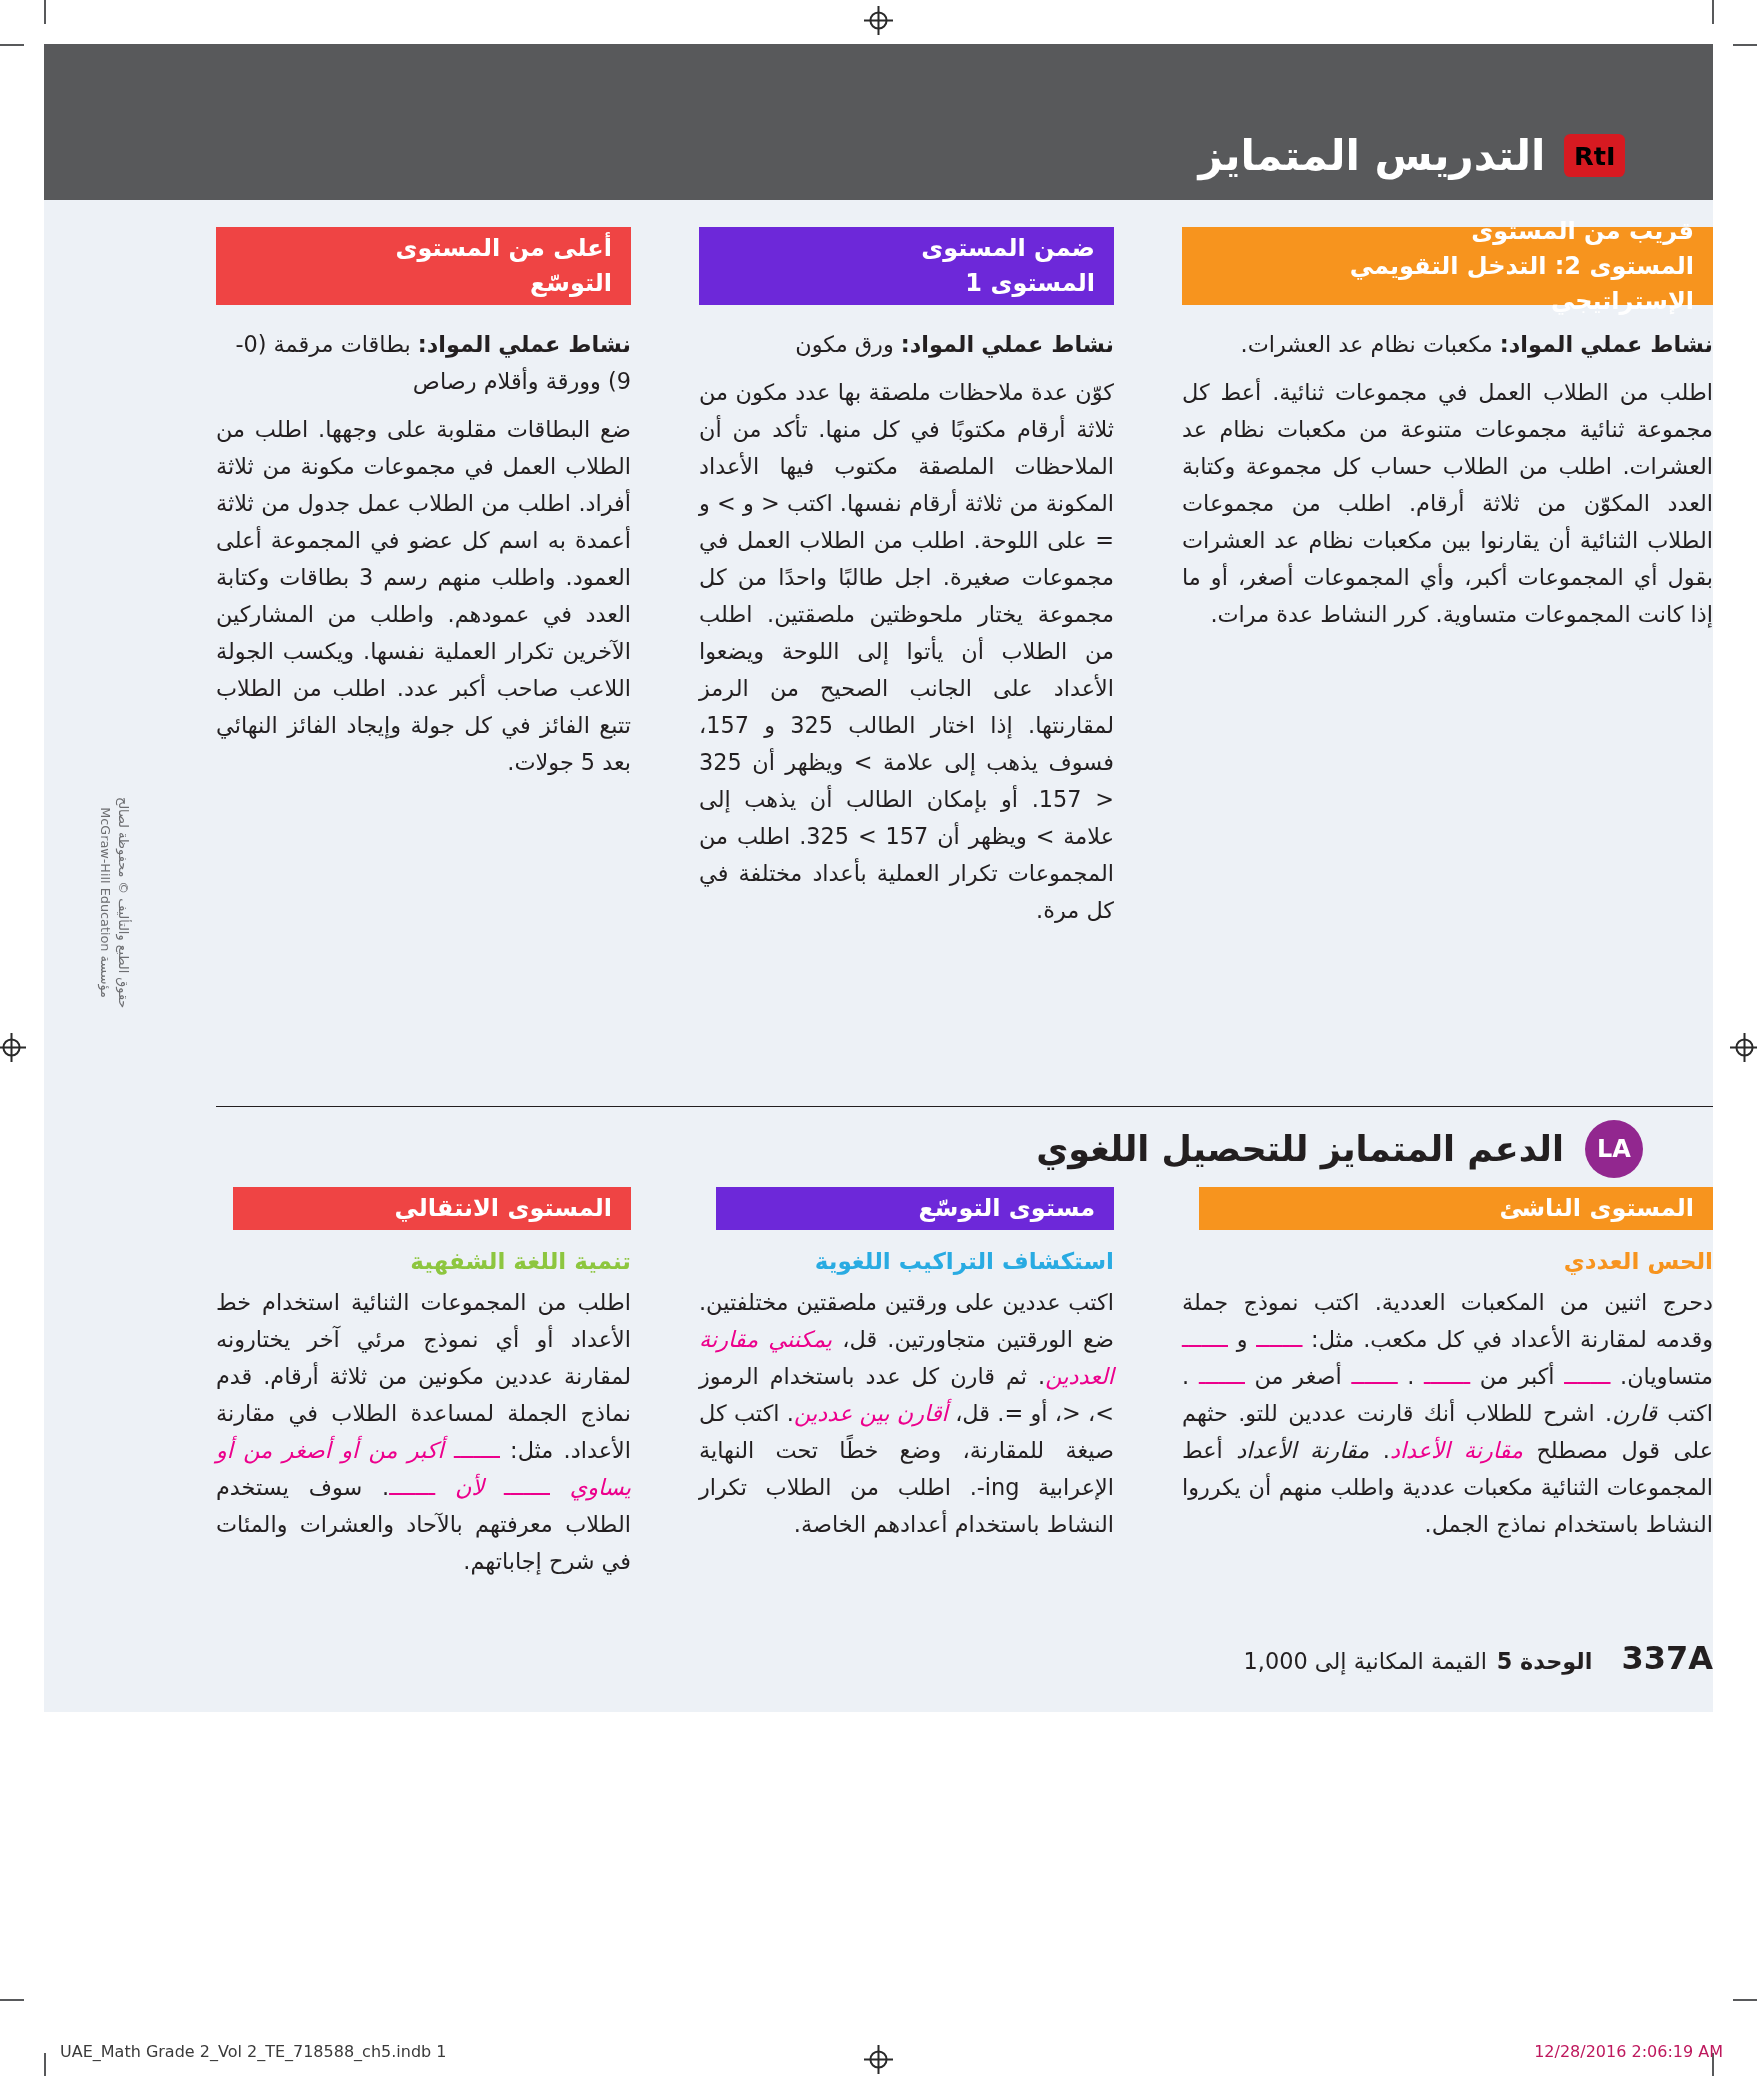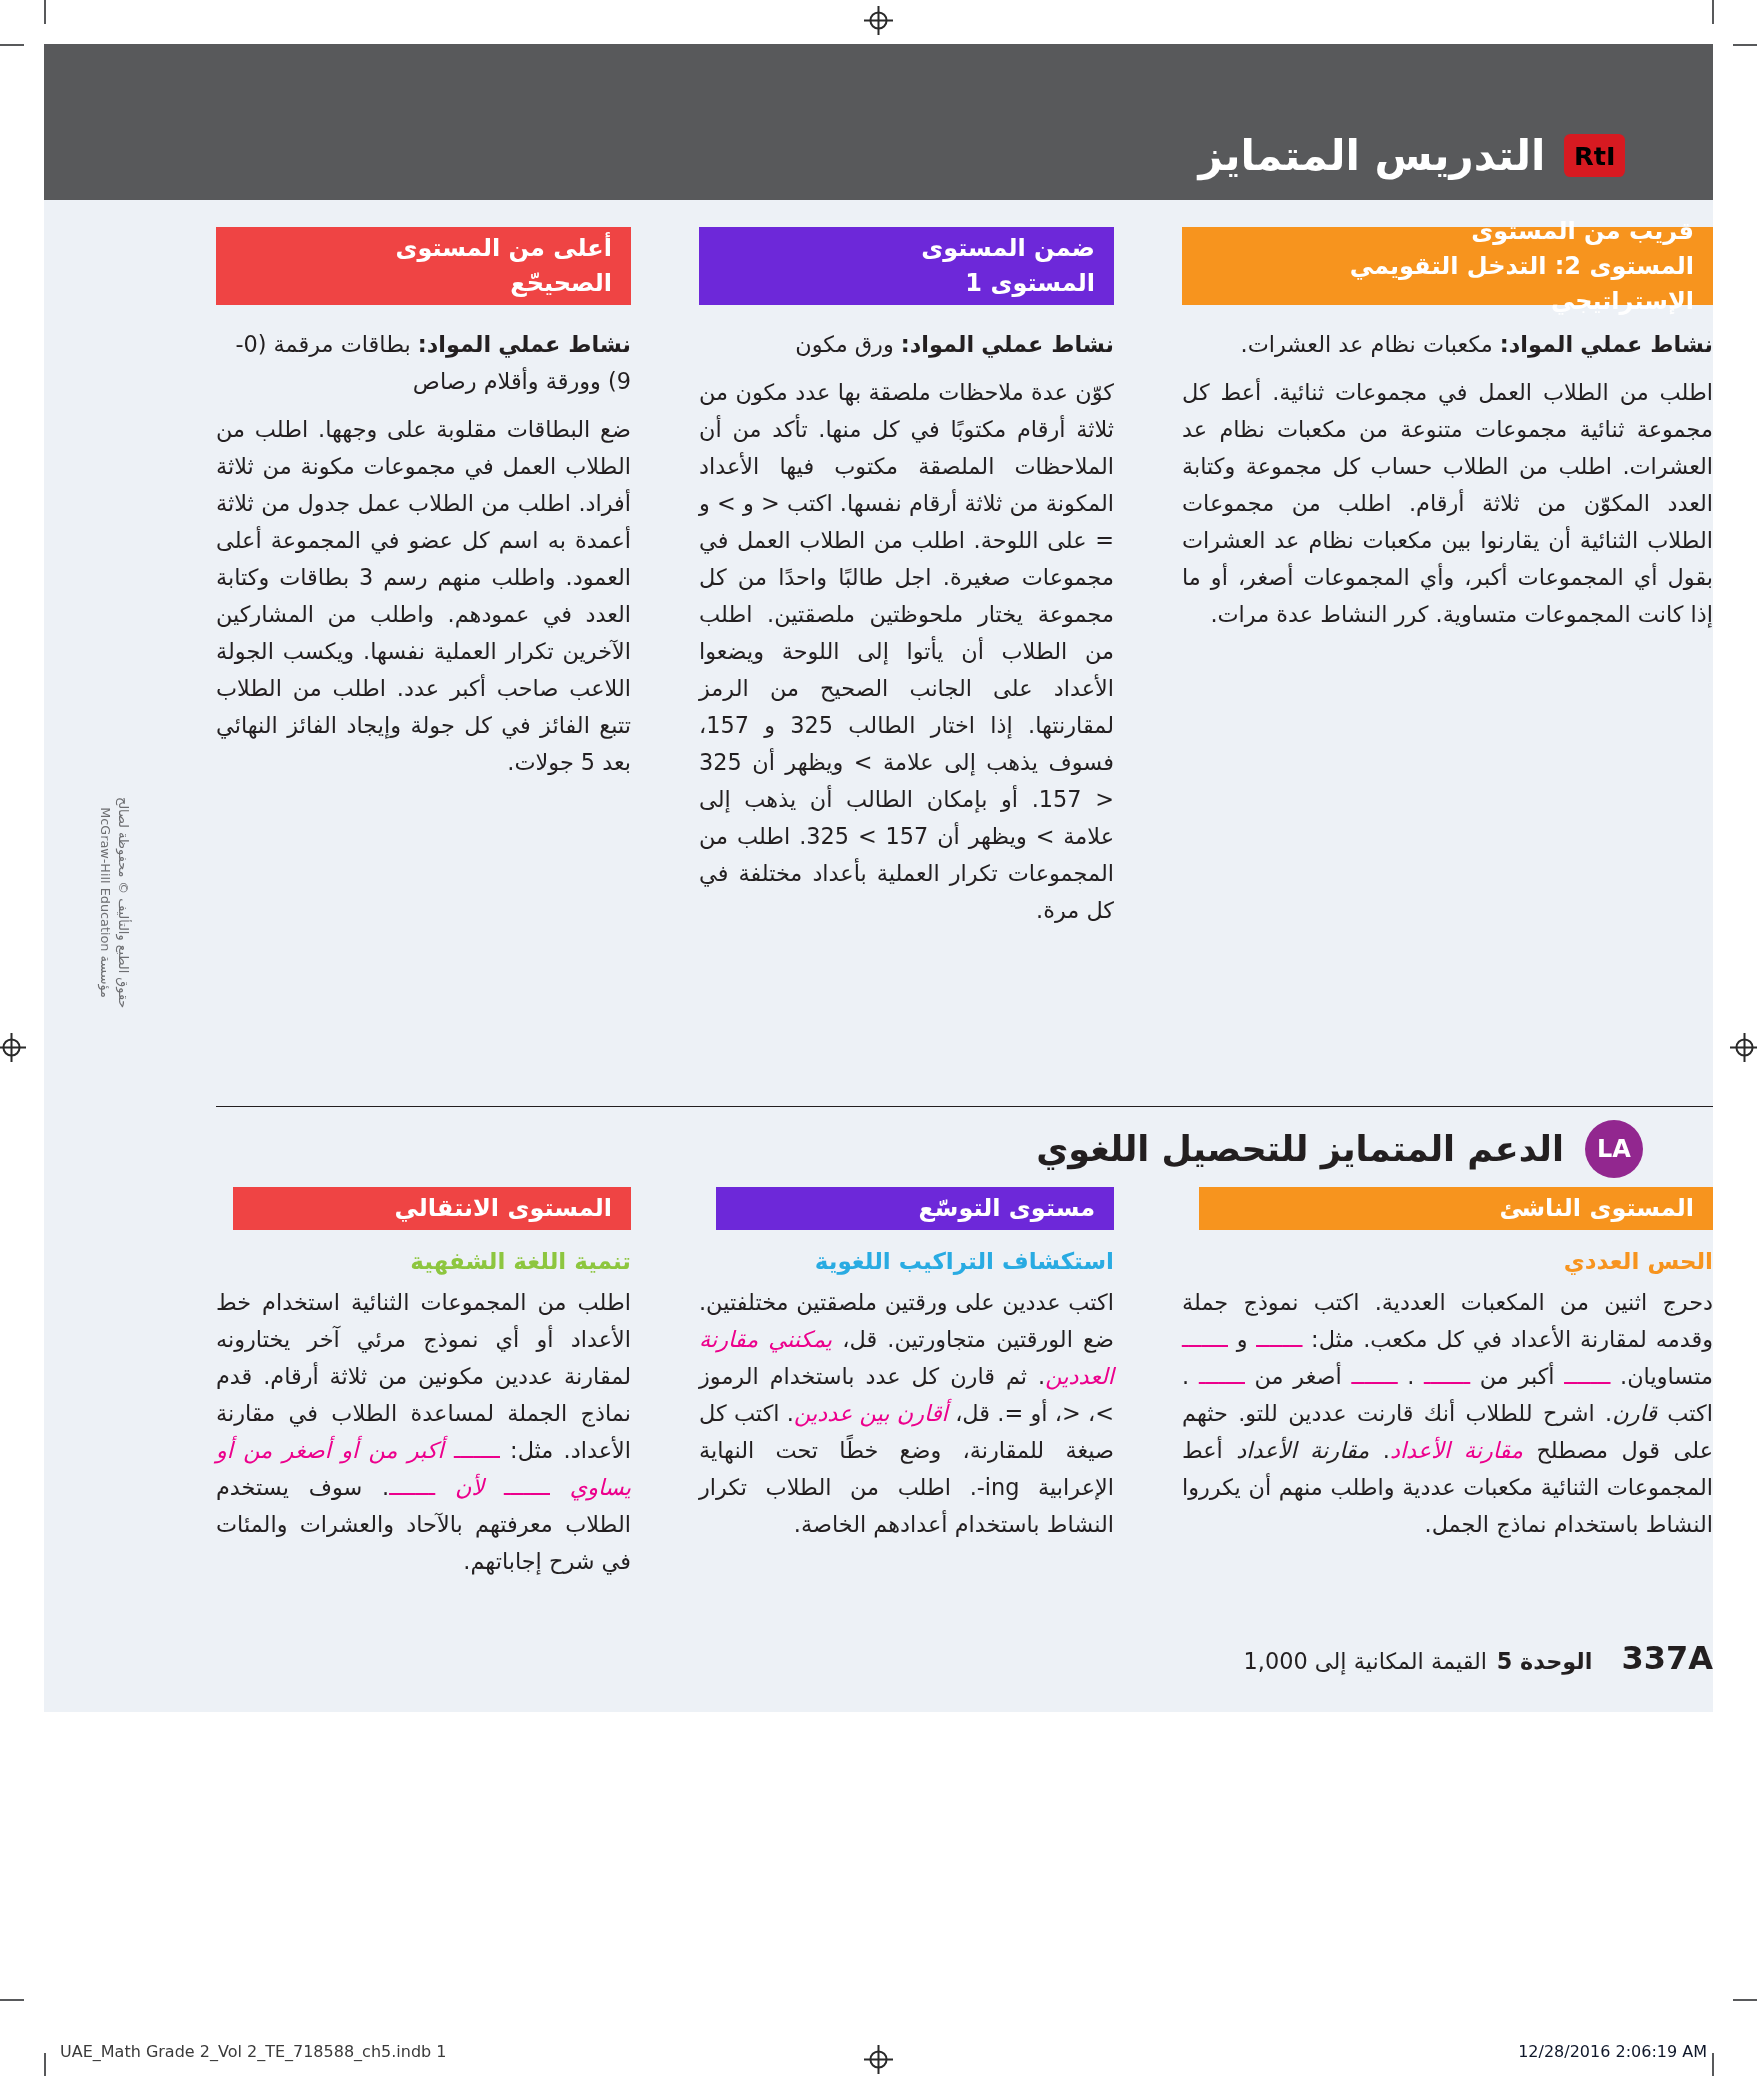--- a/index.html
+++ b/index.html
@@ -58,21 +58,21 @@
   .ell .body-text { margin-top:9.6px; }
 
   
   .unit-footer { position:absolute; right:0; bottom:35px; direction:rtl; display:flex; align-items:baseline; gap:29px; }
   .page-number { font-size:32px; font-weight:700; }
   .unit-text { font-size:22.4px; display:flex; direction:rtl; gap:9.6px; }
   .unit-bold { font-weight:700; }
 
   
   .print-left  { position:absolute; left:60px;  bottom:16px; font-size:16px; color:#3a3a3a; }
-  .print-right { position:absolute; right:50px; bottom:16px; font-size:16px; color:#0f172a;text-align:right; }
+  .print-right { position:absolute; right:34px; bottom:16px; font-size:16px; color:#be185d;text-align:right; }
   .copyright { position:absolute; left:-5.6px; top:885px; width:240px; font-size:12.8px; line-height:17.6px;
                color:#6d6e71; transform:rotate(90deg); direction:rtl; text-align:center; }
 </style>
 </head>
 <body lang="ar">
 
 <div class="page">
 
   <svg class="regmark" style="left:864px; top:5.6px;" width="29" height="29" viewBox="0 0 36 36">
       <line x1="18" y1="0" x2="18" y2="36"></line>
@@ -129,21 +129,21 @@
           <div>ضمن المستوى</div>
           <div>المستوى 1</div>
         </div>
         <p class="materials"><span class="run-b">نشاط عملي</span><span> </span><span class="run-b">المواد:</span><span> ورق مكون</span></p>
         <p class="body-text"><span>كوّن عدة ملاحظات ملصقة بها عدد مكون من ثلاثة أرقام مكتوبًا في كل منها. تأكد من أن الملاحظات الملصقة مكتوب فيها الأعداد المكونة من ثلاثة أرقام نفسها. اكتب &lt; و &gt; و = على اللوحة. اطلب من الطلاب العمل في مجموعات صغيرة. اجل طالبًا واحدًا من كل مجموعة يختار ملحوظتين ملصقتين. اطلب من الطلاب أن يأتوا إلى اللوحة ويضعوا الأعداد على الجانب الصحيح من الرمز لمقارنتها. إذا اختار الطالب 325 و 157، فسوف يذهب إلى علامة &gt; ويظهر أن 325 &lt; 157. أو بإمكان الطالب أن يذهب إلى علامة &gt; ويظهر أن 157 &gt; 325. اطلب من المجموعات تكرار العملية بأعداد مختلفة في كل مرة.</span></p>
       </div>
 
       <div class="col">
         <div class="col-header green">
           <div>أعلى من المستوى</div>
-          <div>الصحيحّع</div>
+          <div>التوسّع</div>
         </div>
         <p class="materials"><span class="run-b">نشاط عملي</span><span> </span><span class="run-b">المواد:</span><span> بطاقات مرقمة (0-9) وورقة وأقلام رصاص</span></p>
         <p class="body-text"><span>ضع البطاقات مقلوبة على وجهها. اطلب من الطلاب العمل في مجموعات مكونة من ثلاثة أفراد. اطلب من الطلاب عمل جدول من ثلاثة أعمدة به اسم كل عضو في المجموعة أعلى العمود. واطلب منهم رسم 3 بطاقات وكتابة العدد في عمودهم. واطلب من المشاركين الآخرين تكرار العملية نفسها. ويكسب الجولة اللاعب صاحب أكبر عدد. اطلب من الطلاب تتبع الفائز في كل جولة وإيجاد الفائز النهائي بعد 5 جولات.</span></p>
       </div>
 
     </div>
 
     <div class="ell">
       <div class="ell-rule"></div>
       <div class="ell-title-row">

